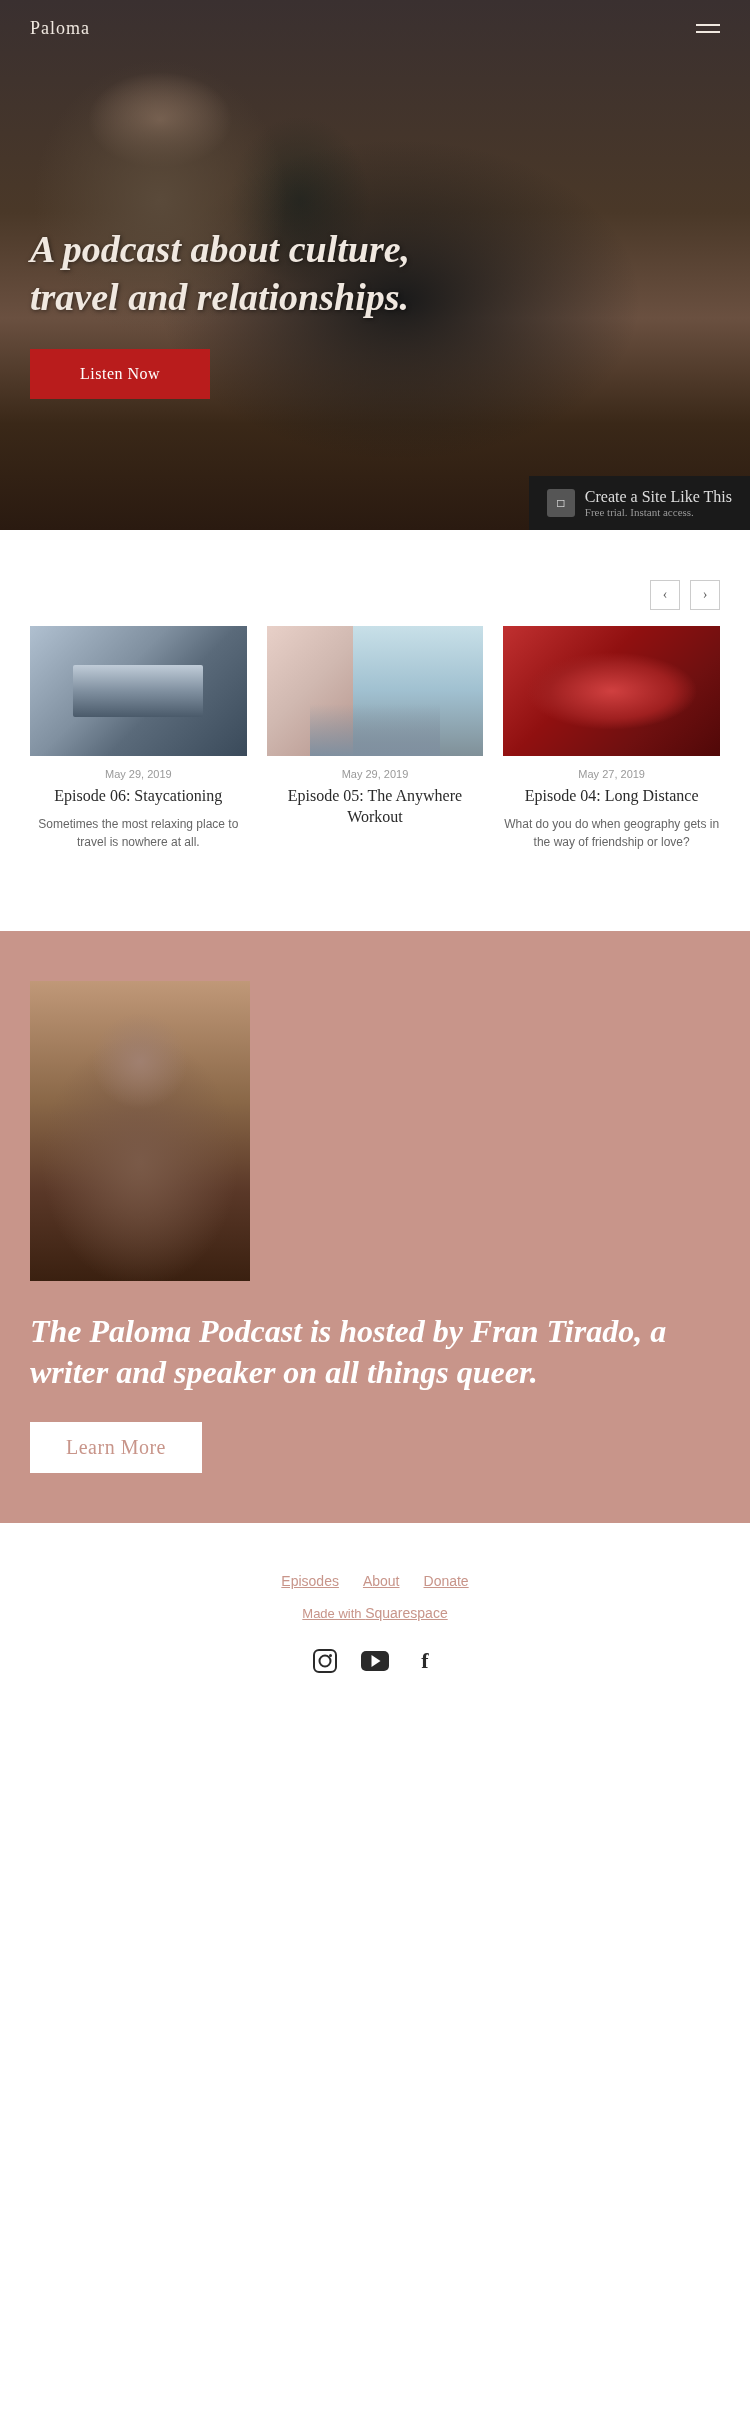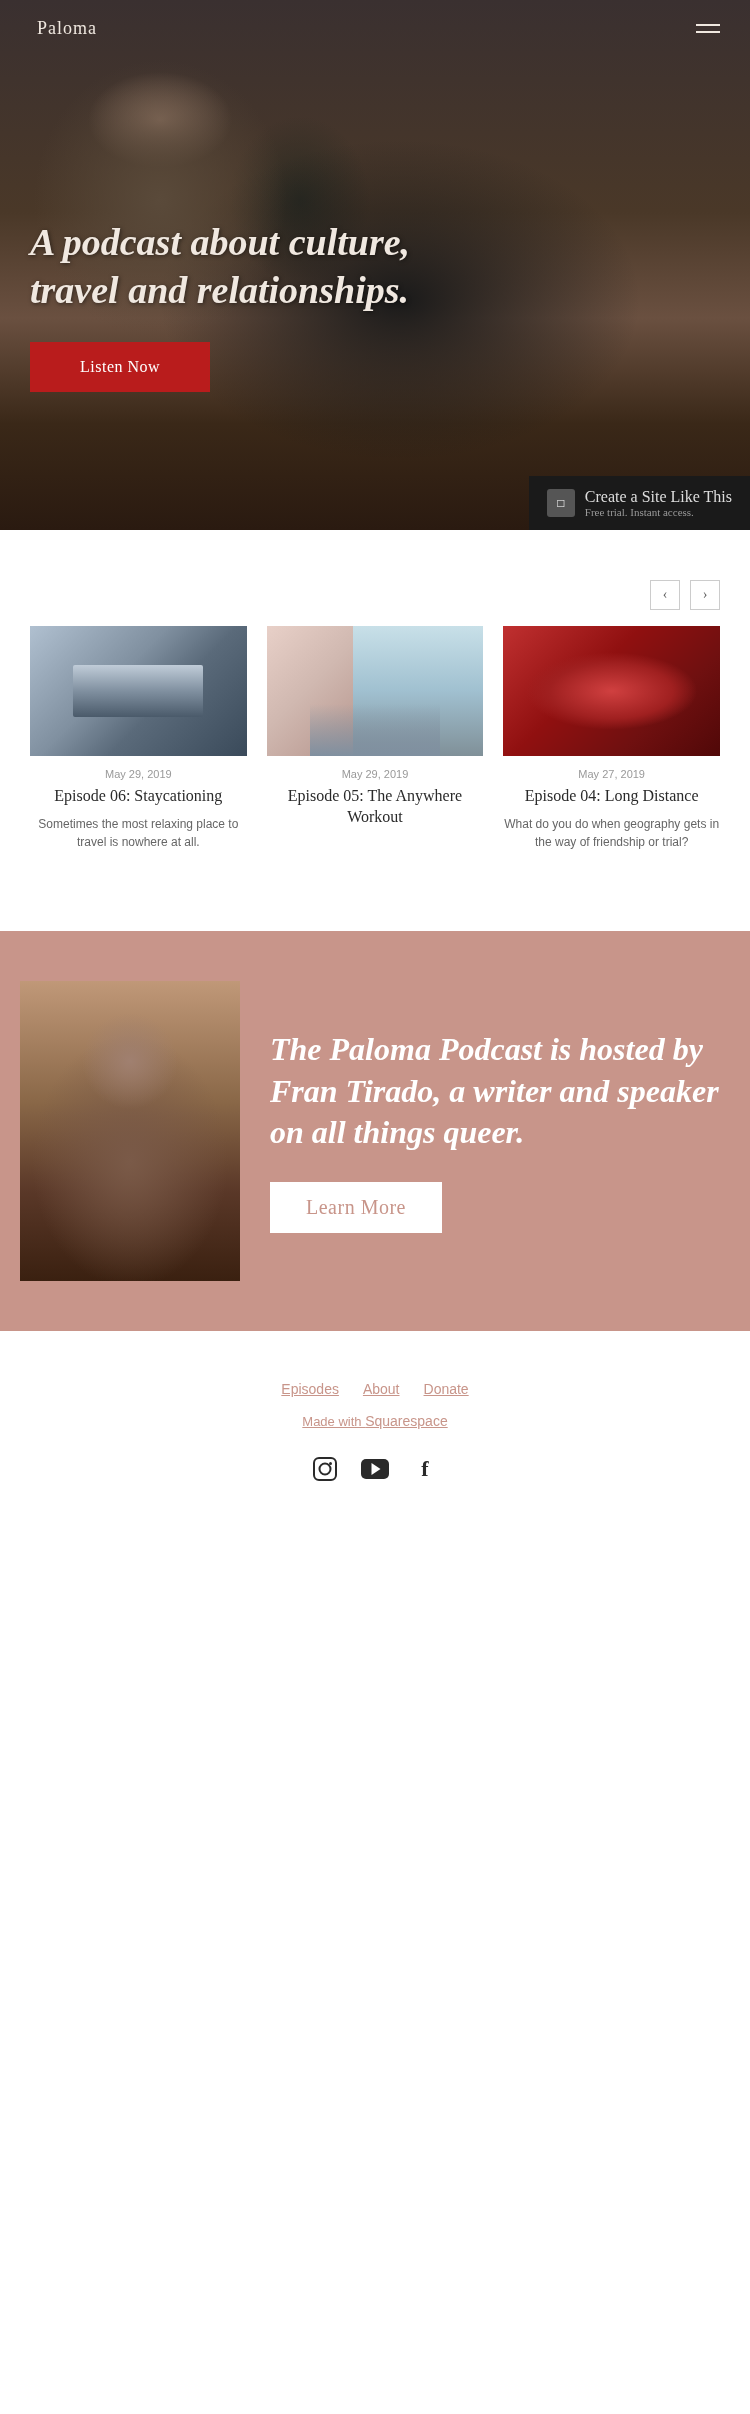--- a/index.html
+++ b/index.html
@@ -26,21 +26,21 @@
       top: 0; left: 0; right: 0; bottom: 0;
       background:
         radial-gradient(ellipse 180px 200px at 160px 200px, #5a4a3a 0%, transparent 70%),
         radial-gradient(ellipse 120px 80px at 160px 120px, #8a7060 0%, transparent 60%),
         radial-gradient(ellipse 300px 200px at 400px 300px, #1a1a1a 0%, transparent 80%),
         radial-gradient(ellipse 100px 120px at 300px 200px, #2a2a22 0%, transparent 70%),
         linear-gradient(180deg, #3a3030 0%, #4a3828 40%, #6a5040 60%, #3a2818 80%, #2a1a10 100%);
     }
     .hero-nav {
       position: absolute;
-      top: 0; left: 7px; right: 0;
+      top: 0; left: 0; right: 0;
       display: flex;
       justify-content: space-between;
       align-items: center;
       padding: 18px 30px;
       z-index: 10;
     }
     .hero-logo {
       color: #f0e8e0;
       font-size: 18px;
       font-family: Georgia, serif;
@@ -53,21 +53,21 @@
       cursor: pointer;
     }
     .hamburger span {
       display: block;
       width: 24px;
       height: 2px;
       background: #f0e8e0;
     }
     .hero-content {
       position: absolute;
-      bottom: 138px;
+      bottom: 131px;
       left: 30px;
       right: 30px;
       z-index: 10;
     }
     .hero-title {
       color: #f0e8e0;
       font-size: 38px;
       font-family: Georgia, serif;
       line-height: 1.25;
       font-style: italic;
@@ -219,25 +219,26 @@
       font-size: 12px;
       color: #666;
       text-align: center;
       line-height: 1.5;
       font-family: Arial, sans-serif;
     }
 
     
     .about-section {
       background: #c8958a;
-      padding: 50px 20px;
+      padding: 50px 30px;
       display: flex;
       gap: 30px;
-      align-items: center;
+      align-items: flex-start;
       margin-top: 40px;
+      flex-direction: column;
     }
     .about-photo {
       width: 220px;
       min-width: 220px;
       height: 300px;
       background: linear-gradient(180deg, #8a6858 0%, #6a5040 30%, #4a3828 60%, #3a2818 100%);
       position: relative;
       overflow: hidden;
       flex-shrink: 0;
     }
@@ -419,21 +420,21 @@
     <div class="episode-card">
       <div class="episode-thumb thumb-2"></div>
       <div class="episode-date">May 29, 2019</div>
       <div class="episode-title">Episode 05: The Anywhere Workout</div>
     </div>
 
     <div class="episode-card">
       <div class="episode-thumb thumb-3"></div>
       <div class="episode-date">May 27, 2019</div>
       <div class="episode-title">Episode 04: Long Distance</div>
-      <div class="episode-desc">What do you do when geography gets in the way of friendship or trial?</div>
+      <div class="episode-desc">What do you do when geography gets in the way of friendship or love?</div>
     </div>
 
   </div>
 </section>
 
 <section class="about-section">
   <div class="about-photo"></div>
   <div class="about-content">
     <h2 class="about-title">The Paloma Podcast is hosted by Fran Tirado, a writer and speaker on all things queer.</h2>
     <button class="learn-more-btn">Learn More</button>

